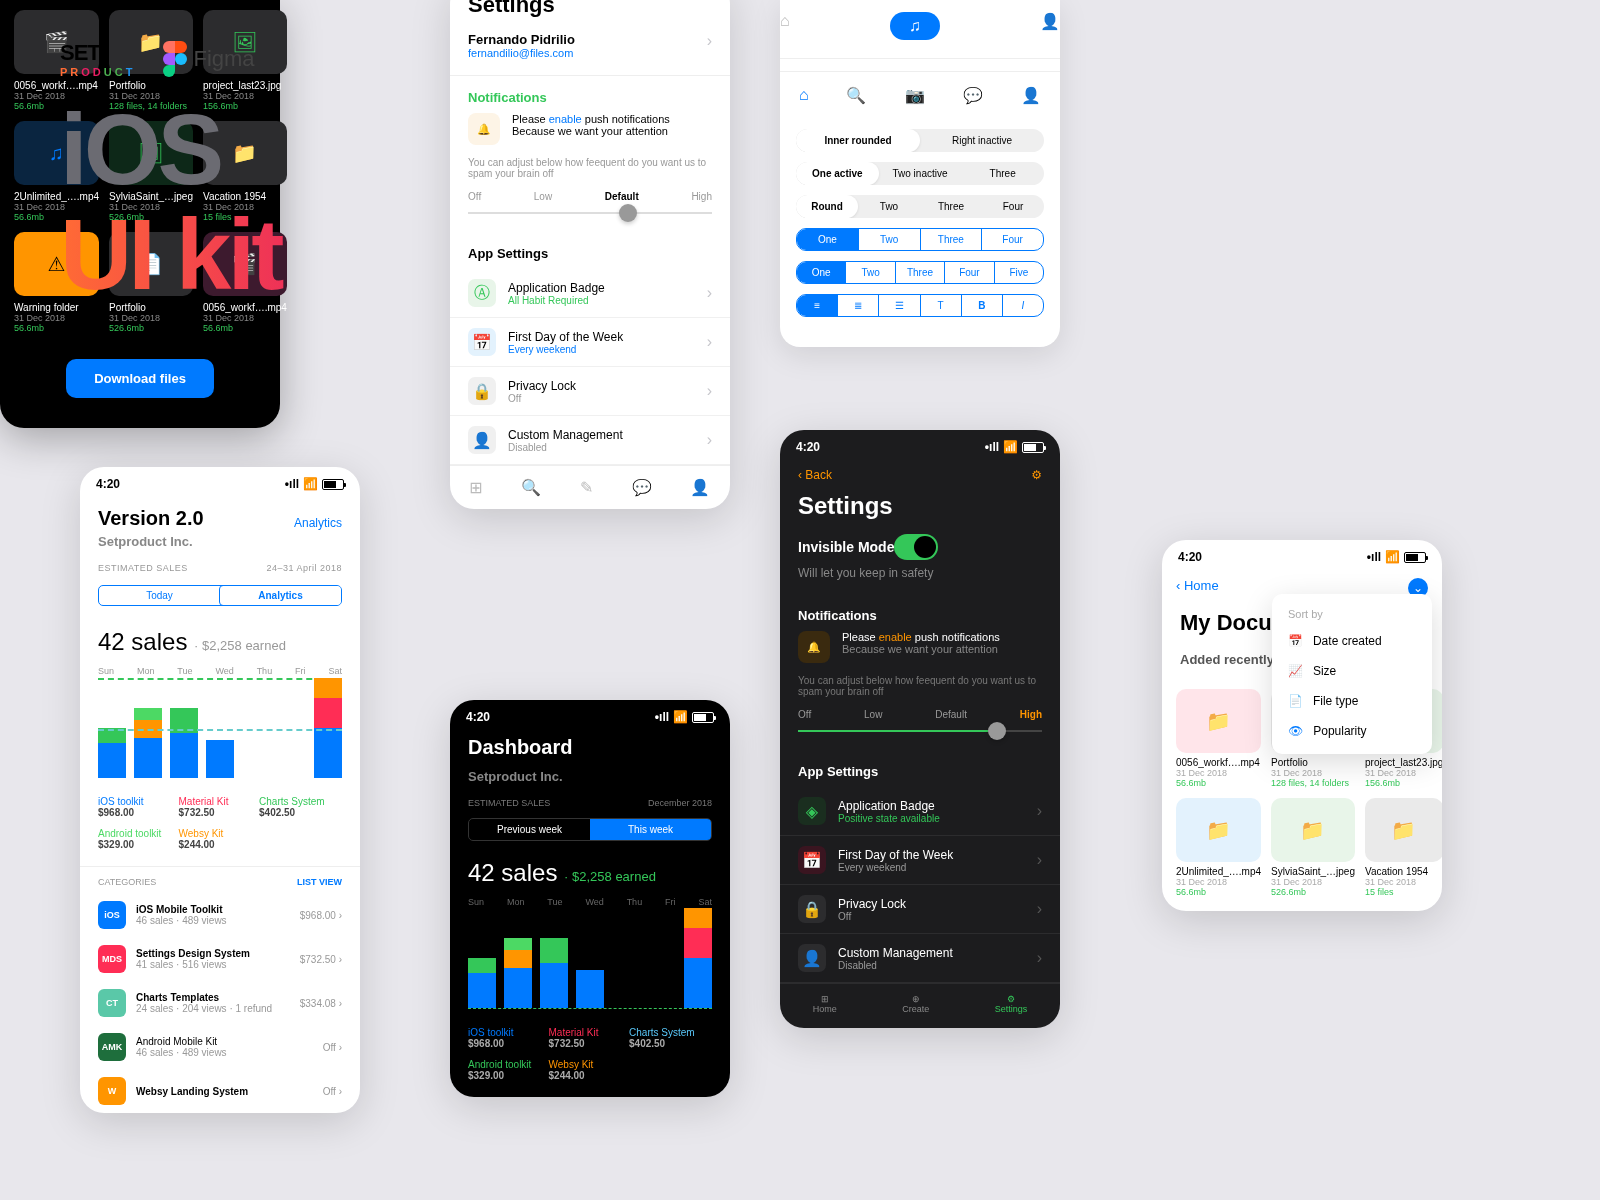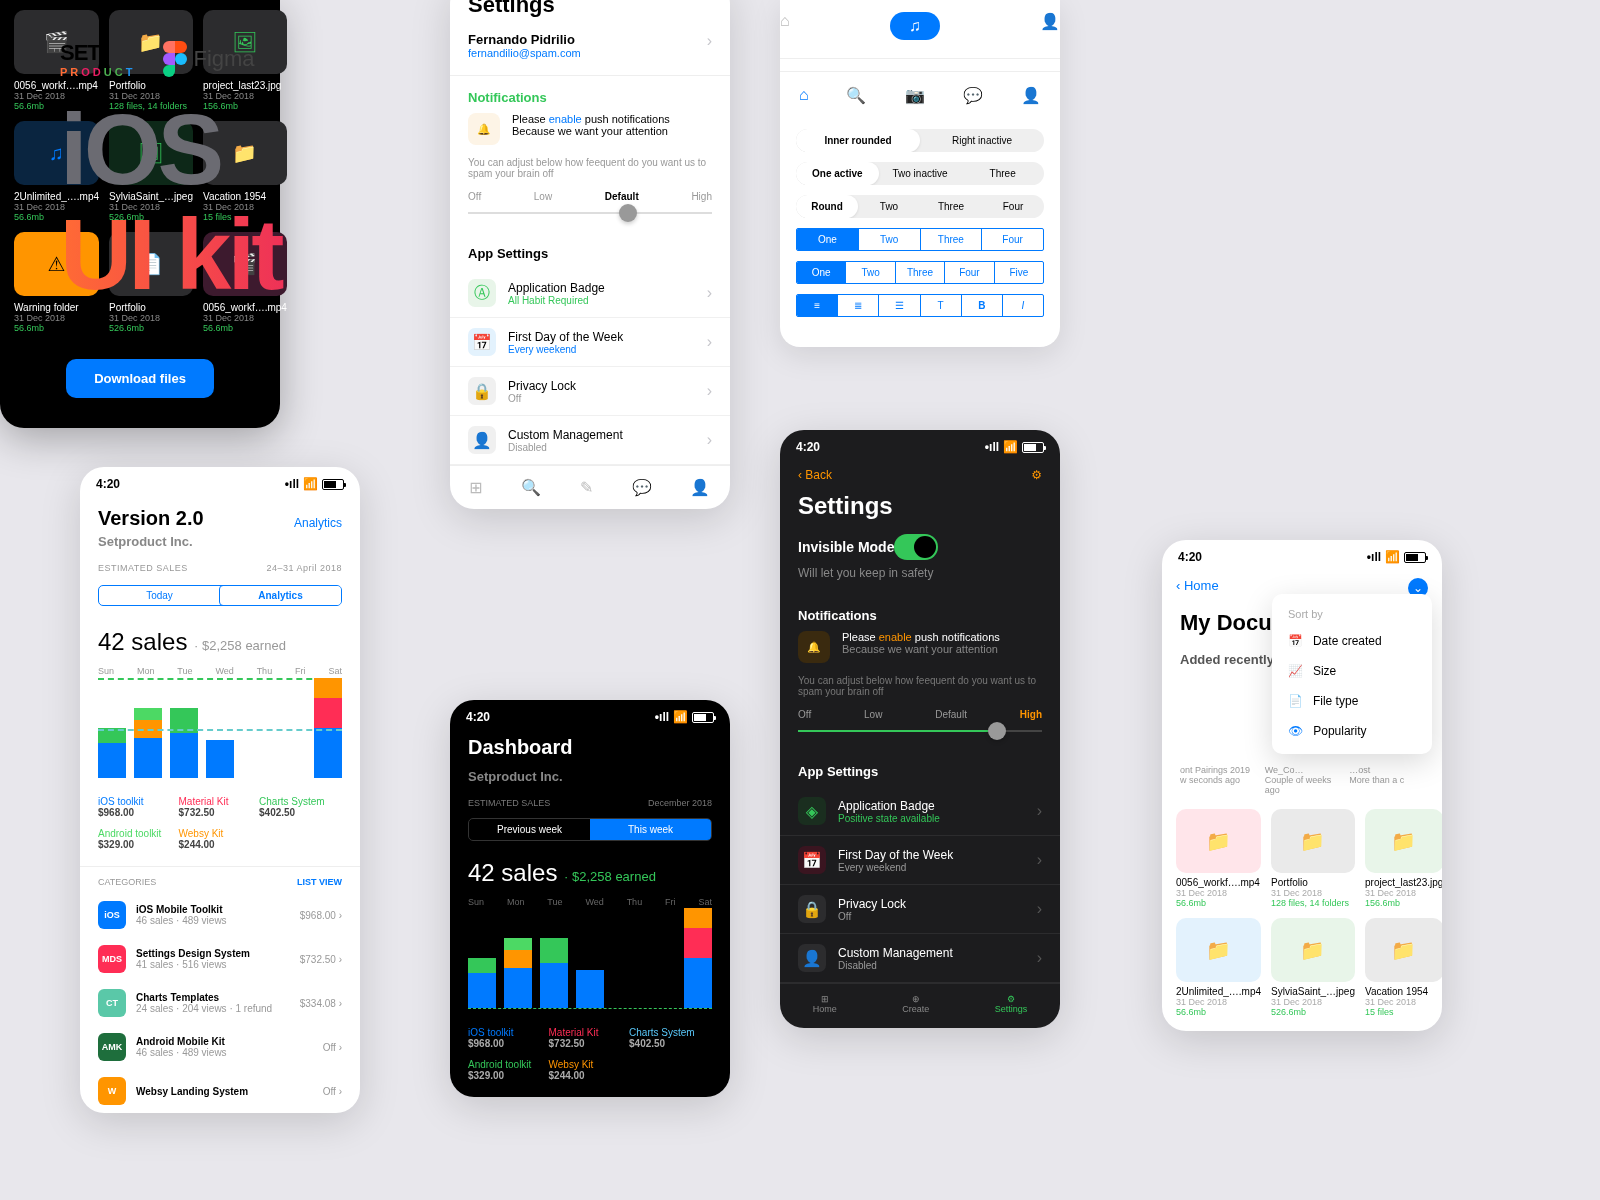--- a/index.html
+++ b/index.html
@@ -45,21 +45,21 @@
 .tabbar { display:flex; justify-content:space-around; padding:12px 0; border-top:1px solid #eee; }
 
 
 .segments { position:absolute; left: 780px; top: 0; width: 280px; background:#fff; border-radius: 0 0 20px 20px; padding-bottom: 20px; box-shadow: 0 8px 30px rgba(0,0,0,0.1); }
 .seg-tabbar { display:flex;justify-content:space-around;padding:12px 0 18px;border-bottom:1px solid #eee;margin-bottom:12px; }
 .seg-tabbar2 { display:flex;justify-content:space-around;padding:14px 0;border-top:1px solid #eee;margin-bottom:0; }
 .seg-group { margin: 10px 16px; display:flex; font-size:10px; }
 .seg-pill { background:#efefef; border-radius:16px; overflow:hidden; }
 .seg-pill > div { flex:1; text-align:center; padding:6px 0; }
 .seg-pill .act { background:#fff; border-radius:16px; box-shadow:0 1px 3px rgba(0,0,0,0.1); font-weight:600; }
-.seg-boxes { border:1px solid #007aff; border-radius:2px; overflow:hidden; }
+.seg-boxes { border:1px solid #007aff; border-radius:10px; overflow:hidden; }
 .seg-boxes > div { flex:1;text-align:center;padding:5px 0;color:#007aff;border-right:1px solid #007aff; }
 .seg-boxes > div:last-child{border-right:none;}
 .seg-boxes .act { background:#007aff;color:#fff; }
 .seg-icons > div { flex:1;text-align:center;padding:5px 0; }
 .music-pill { margin: 0 auto; width:50px;height:28px;background:#007aff;border-radius:14px;display:flex;align-items:center;justify-content:center;color:#fff; }
 
 
 .files-dark { left: 1162px; top: -40px; width: 280px; background:#000; color:#fff; border-radius: 0 0 24px 24px; padding-bottom: 20px; box-shadow: 0 10px 40px rgba(0,0,0,0.3); }
 .file-grid { display:grid; grid-template-columns:repeat(3,1fr); gap:10px; padding:10px 14px; }
 .file-tile { text-align:left; }
@@ -169,21 +169,21 @@
   </div>
   <h1>iOS</h1>
   <h2>UI kit</h2>
 </div>
 
 <div class="phone settings-light">
   <h3>Settings</h3>
   <div class="profile-row">
     <div>
       <div class="name">Fernando Pidrilio</div>
-      <div class="email">fernandilio@spam.com</div>
+      <div class="email">fernandilio@files.com</div>
     </div>
     <span class="chev">›</span>
   </div>
   <div class="section-label green">Notifications</div>
   <div class="notif-box">
     <div class="bell-bg">🔔</div>
     <div>
       <div><span>Please </span><span class="enable">enable</span><span> push notifications</span></div>
       <div>Because we want your attention</div>
     </div>
@@ -460,21 +460,21 @@
         <div class="badge" style="background:#5ac8a8">CT</div>
         <div>
           <div style="font-weight:600">Charts Templates</div>
           <div style="color:#999">24 sales · 204 views · 1 refund</div>
         </div>
         <div class="price">$334.08 ›</div>
       </div>
       <div class="cat-row">
         <div class="badge" style="background:#1e6e3c">AMK</div>
         <div>
-          <div style="font-weight:700">Android Mobile Kit</div>
+          <div style="font-weight:400">Android Mobile Kit</div>
           <div style="color:#999">46 sales · 489 views</div>
         </div>
         <div class="price">Off ›</div>
       </div>
       <div class="cat-row">
         <div class="badge" style="background:#ff9500">W</div>
         <div>
           <div style="font-weight:600">Websy Landing System</div>
           <div style="color:#999"></div>
         </div>
@@ -674,34 +674,20 @@
       </div>
     <div class="opt">
         <span style="color:#007aff">📄</span>
         <span>File type</span>
       </div>
     <div class="opt">
         <span style="color:#007aff">👁</span>
         <span>Popularity</span>
       </div>
   </div>
-  <div class="recent-row" style="margin-top:90px">
-    <div>
-        <div>ont Pairings 2019</div>
-        <div>w seconds ago</div>
-      </div>
-    <div>
-        <div>We_Co…</div>
-        <div>Couple of weeks ago</div>
-      </div>
-    <div>
-        <div>…ost</div>
-        <div>More than a c</div>
-      </div>
-  </div>
   <div class="file-grid2" id="docs-grid">
       <div class="ft2">
     <div class="thumb" style="background:#ffe5ea;color:#ff375f;font-size:20px">📁</div>
     <div class="fname">0056_workf….mp4</div>
         <div class="fdate">31 Dec 2018</div>
         <div class="fsize">56.6mb</div>
       </div>
       <div class="ft2">
     <div class="thumb" style="background:#eaeaea;color:#8e8e93;font-size:20px">📁</div>
     <div class="fname">Portfolio</div>

